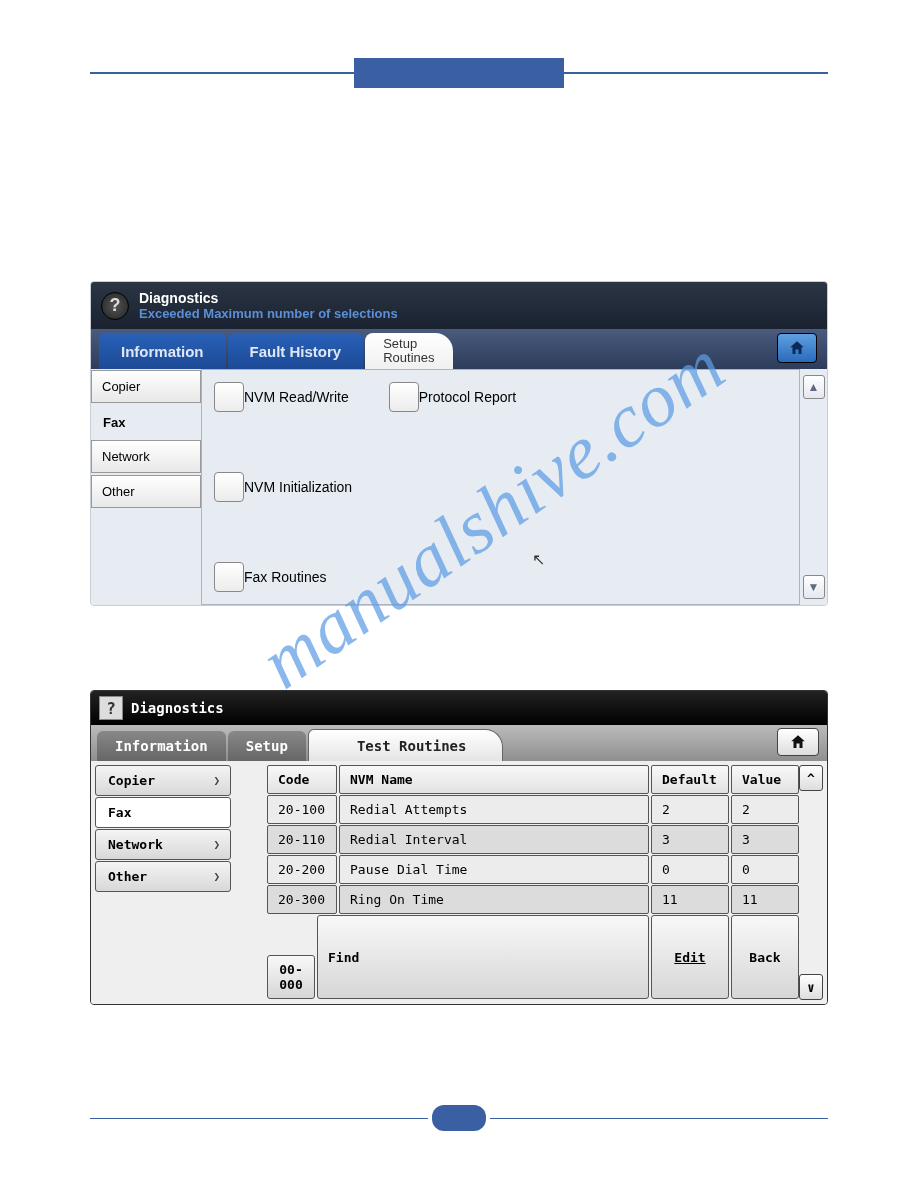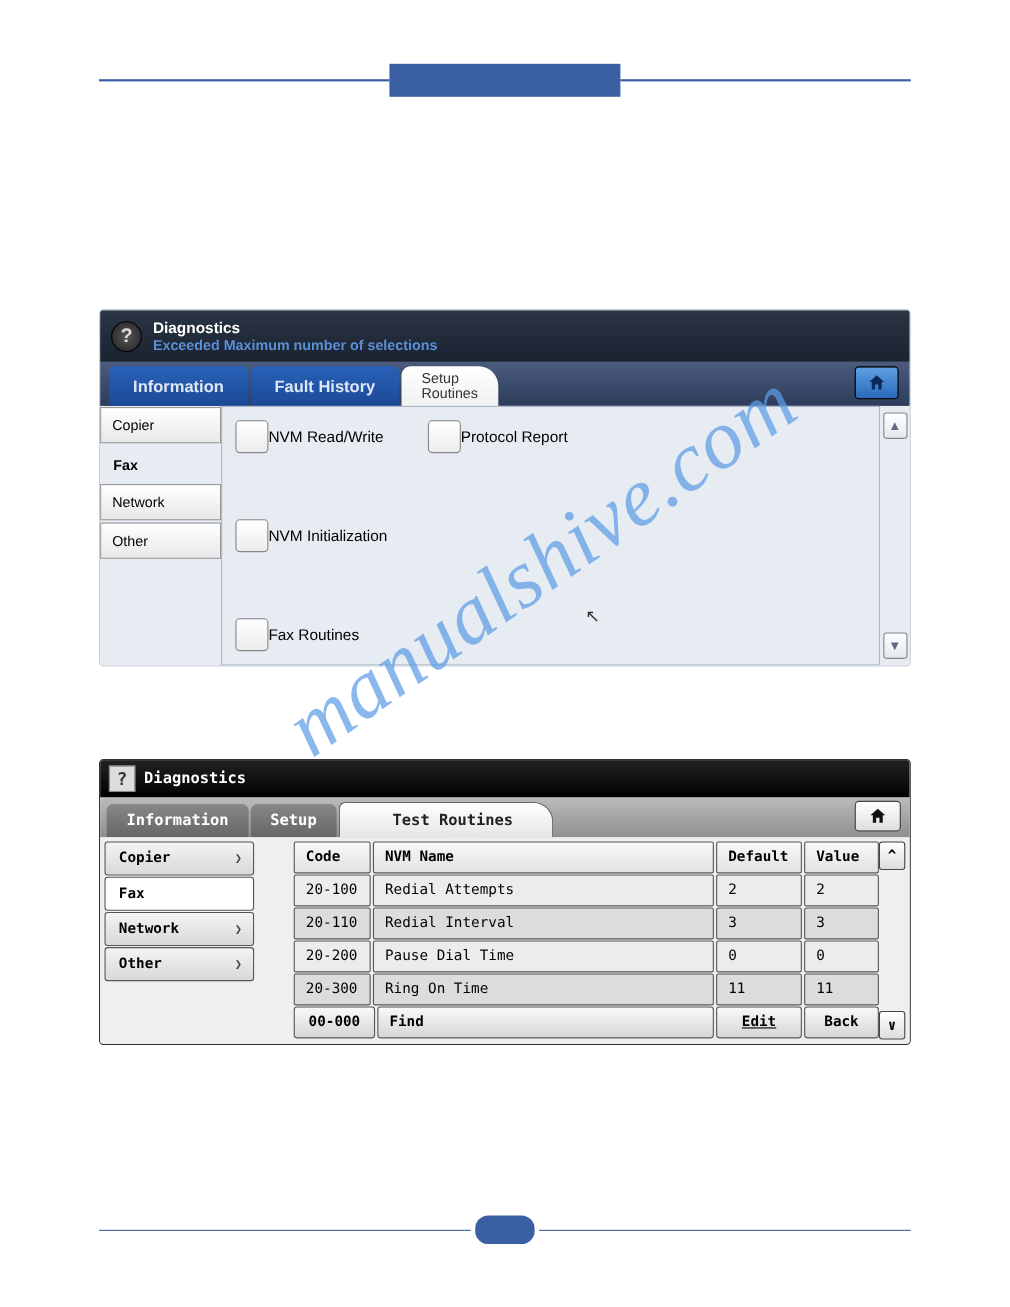--- a/index.html
+++ b/index.html
@@ -63,21 +63,21 @@
   .c-code { width:70px; }
   .c-name { flex:1; }
   .c-def { width:78px; }
   .c-val { width:68px; }
   .scroll2 { width:28px; display:flex; flex-direction:column; justify-content:space-between; align-items:center; padding:4px 4px 4px 0; }
   .scrbtn2 { width:24px; height:26px; border:1px solid #444; background: linear-gradient(#fff,#ddd); border-radius:3px; display:flex; align-items:center; justify-content:center; font-size:13px; font-weight:bold; cursor:pointer; }
   .btncell { background: linear-gradient(#f8f8f8,#d6d6d6); border:1px solid #555; border-radius:3px; padding:6px 10px; font-size:13px; font-weight:bold; text-align:center; cursor:pointer; display:flex; align-items:center; justify-content:center; }
   .btn-find { flex:1; justify-content:flex-start; }
   .btn-edit { width:78px;text-decoration:underline; }
   .btn-back { width:68px; }
-  .btn-code { width:74px; justify-content:center; }
+  .btn-code { width:48px; justify-content:center;margin-top:40px; }
 
   
   .page-footer { position:absolute; bottom:56px; left:90px; right:90px; height:28px; display:flex; align-items:center; }
   .pf-line { flex:1; height:1px; background:#3a60a3; }
   .pf-pill { width:54px; height:26px; background:#3a60a3; border-radius:12px; margin:0 4px; }
 </style>
 </head>
 <body>
 
 <div class="page">

